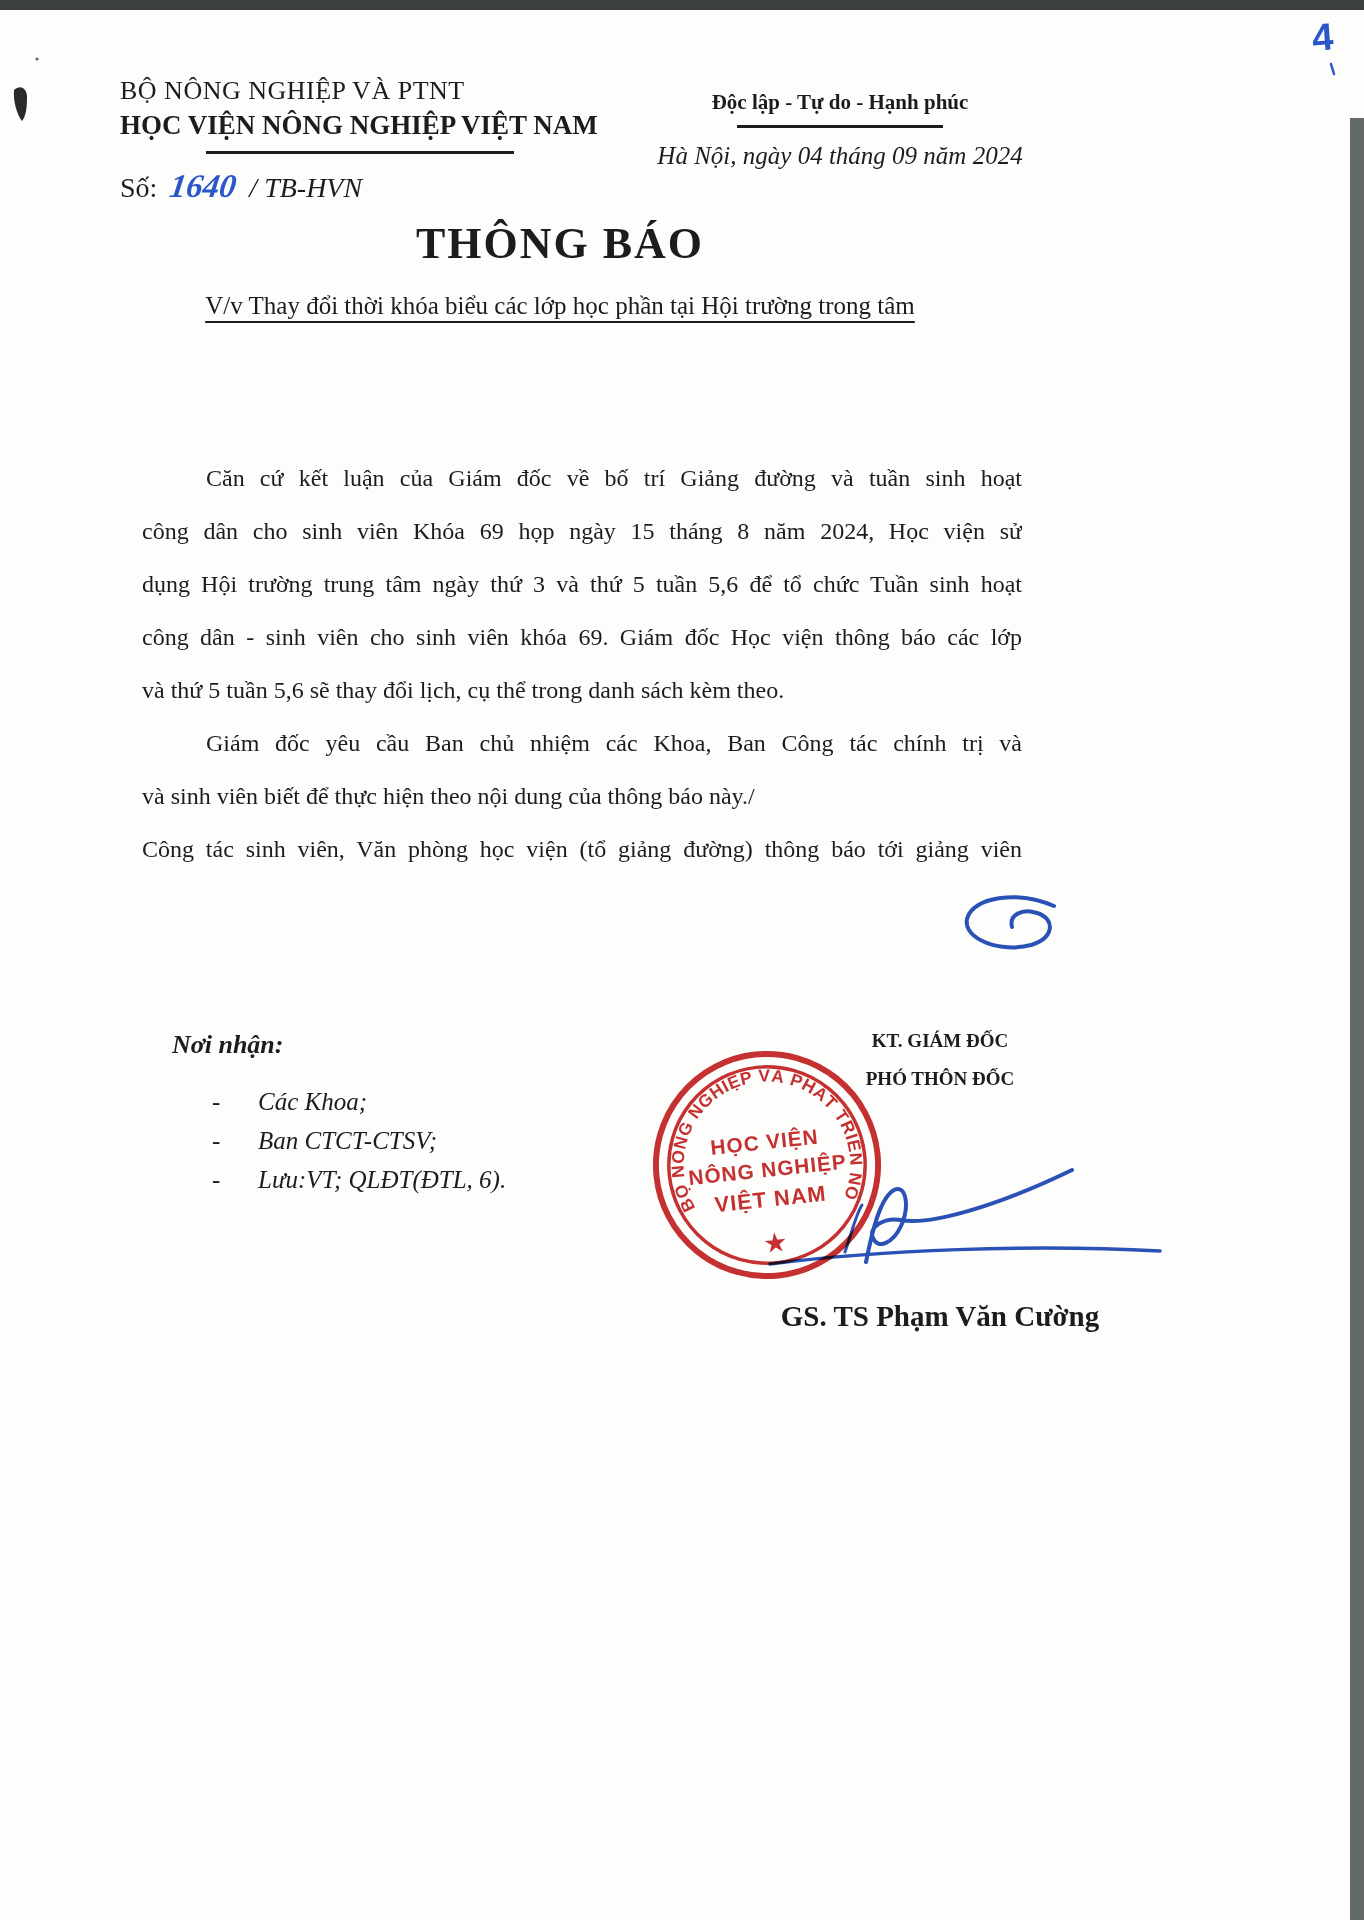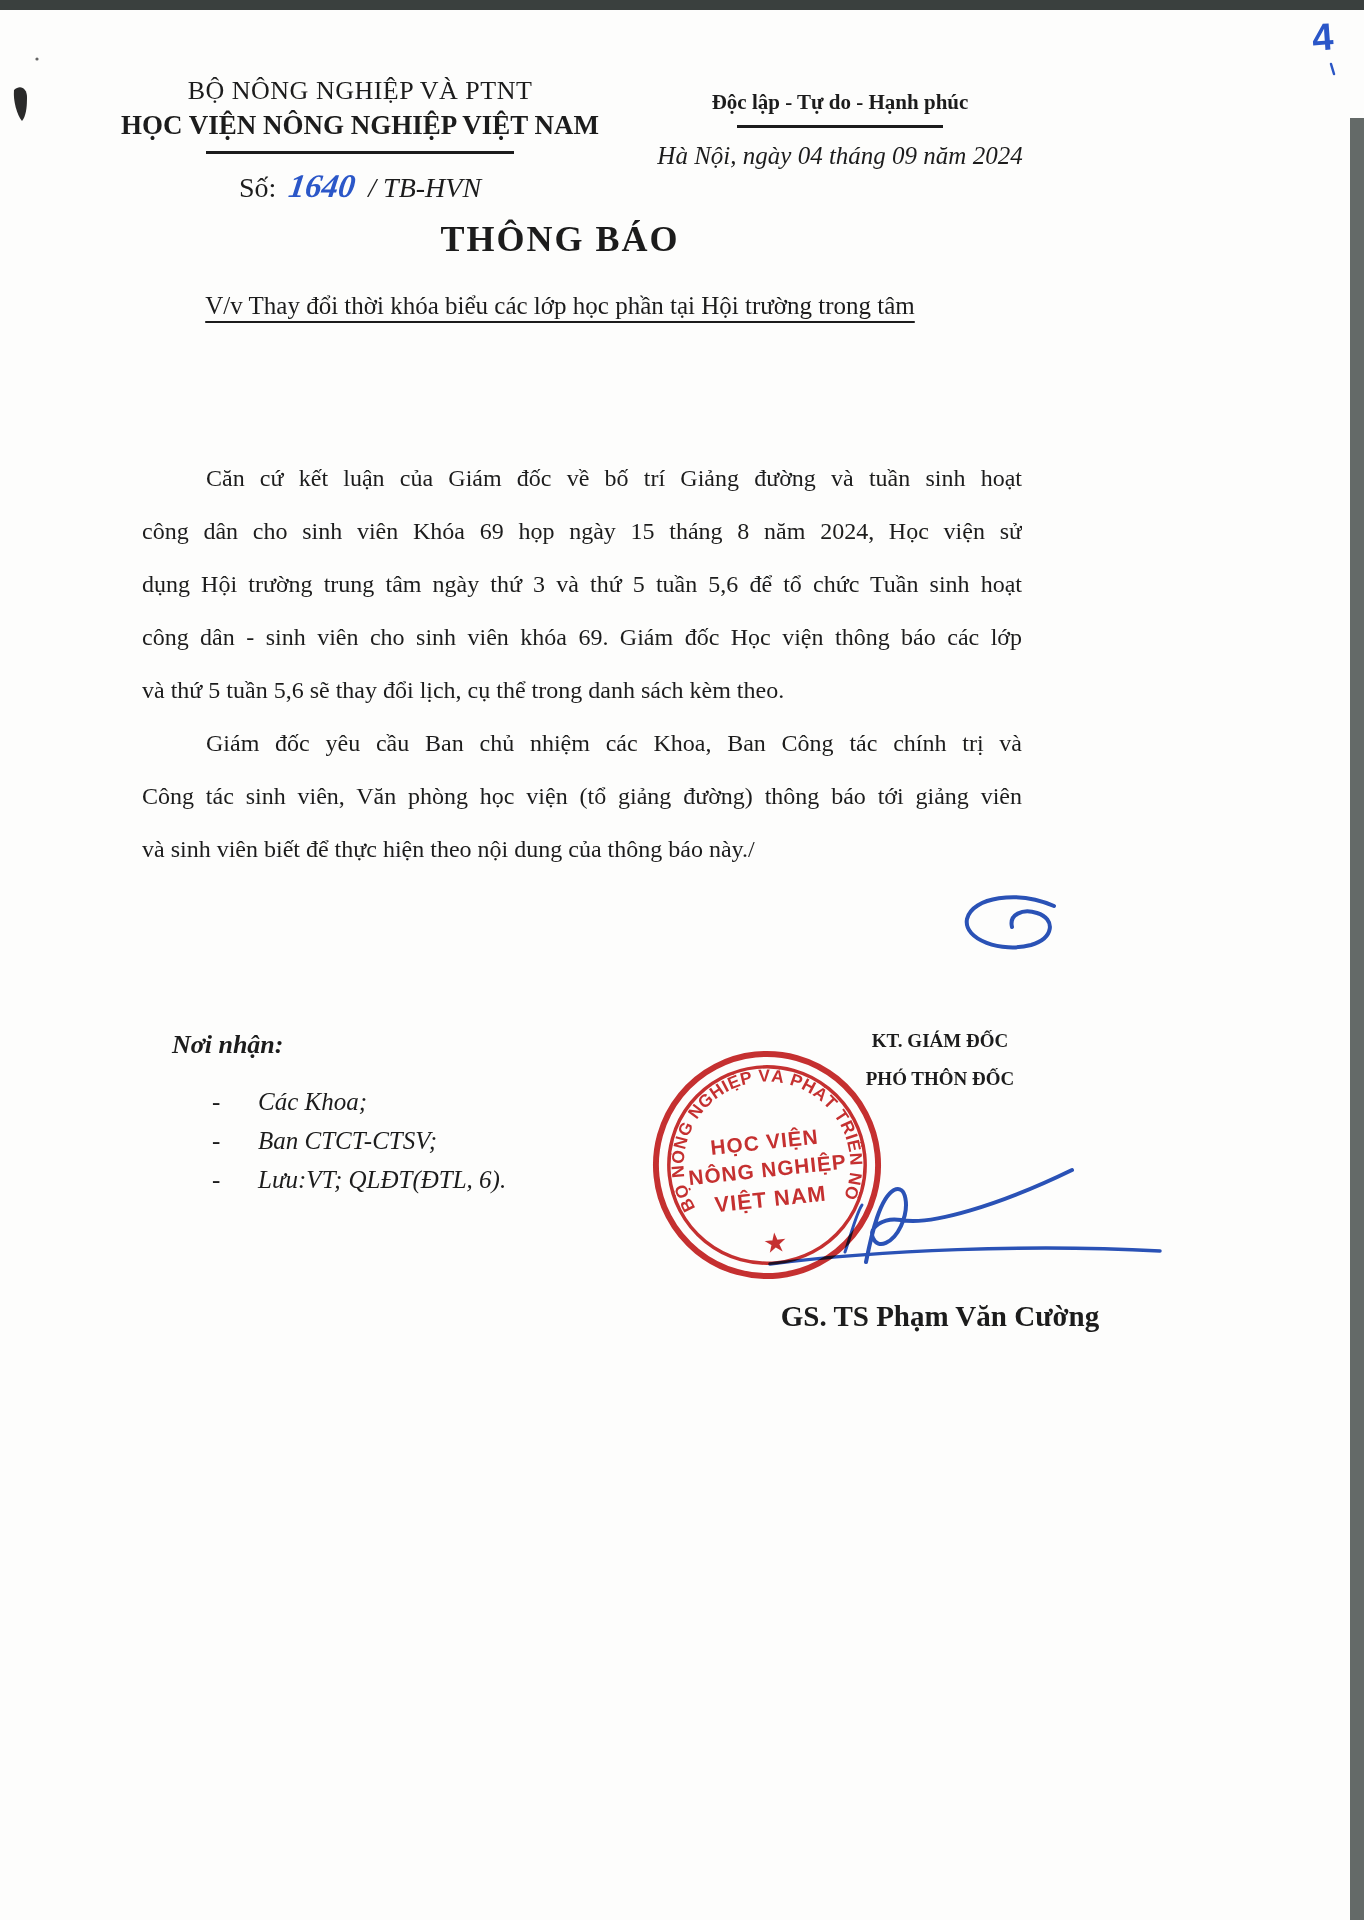--- a/index.html
+++ b/index.html
@@ -7,34 +7,34 @@
     position:relative;width:1364px;height:1920px;background:#fdfdfc;
     font-family:"Liberation Serif","DejaVu Serif",serif;color:#1c1c1c;overflow:hidden;
   }
   .edge-top{position:absolute;left:0;top:0;width:1364px;height:10px;background:#3a403e;}
   .edge-right{position:absolute;right:0;top:118px;width:14px;height:1802px;background:#646a68;}
   .corner-number{
     position:absolute;left:1312px;top:16px;font-family:"Liberation Sans",sans-serif;
     font-size:38px;color:#2b57c8;transform:rotate(-4deg);font-weight:bold;
   }
   
-  .hdr-left{position:absolute;left:120px;top:76px;width:480px;text-align:center;}
+  .hdr-left{position:absolute;left:120px;top:76px;width:480px;}
   .hdr-left .l1{font-size:26px;letter-spacing:.5px;}
   .hdr-left .l2{font-size:27px;font-weight:bold;margin-top:4px;}
   .hdr-left .rule{width:308px;height:0;border-bottom:3px solid #1c1c1c;margin:10px auto 0;}
   .so-line{margin-top:14px;font-size:28px;}
   .so-hand{color:#2b57c8;font-style:italic;font-weight:bold;font-size:33px;transform:skewX(-8deg);display:inline-block;padding:0 6px;}
   .so-suffix{font-style:italic;}
   .hdr-right{position:absolute;left:580px;top:68px;width:520px;text-align:center;}
   .hdr-right .l1{font-size:27px;font-weight:bold;}
   .hdr-right .l2{font-size:21px;font-weight:bold;margin-top:22px;}
   .hdr-right .rule{width:206px;height:0;border-bottom:3px solid #1c1c1c;margin:10px auto 0;}
   .dateline{margin-top:14px;font-size:25px;font-style:italic;}
   
-  .doc-title{position:absolute;left:140px;top:218px;width:840px;text-align:center;font-size:36px;font-weight:bold;letter-spacing:2px;}
+  .doc-title{position:absolute;left:140px;top:218px;width:840px;text-align:center;font-size:44px;font-weight:bold;letter-spacing:2px;}
   .doc-subtitle{position:absolute;left:140px;top:292px;width:840px;text-align:center;font-size:25px;}
   .doc-subtitle span{text-decoration:underline;text-decoration-thickness:2px;text-underline-offset:7px;}
   
   .body-block{position:absolute;left:142px;top:452px;width:880px;font-size:24px;font-family:Liberation Serif, serif;}
   .ln{height:53px;line-height:53px;text-align:justify;text-align-last:justify;overflow:hidden;}
   .ln.first{text-indent:64px;}
   .ln.last{text-align-last:left;}
   
   .recipients{position:absolute;left:172px;top:1030px;width:460px;font-size:25px;font-style:italic;}
   .recip-label{font-weight:bold;font-size:26px;}
@@ -82,22 +82,22 @@
     <span>V/v Thay đổi thời khóa biểu các lớp học phần tại Hội trường trong tâm</span>
   </div>
 
   <div class="body-block">
     <div class="ln first">Căn cứ kết luận của Giám đốc về bố trí Giảng đường và tuần sinh hoạt</div>
     <div class="ln">công dân cho sinh viên Khóa 69 họp ngày 15 tháng 8 năm 2024, Học viện sử</div>
     <div class="ln">dụng Hội trường trung tâm ngày thứ 3 và thứ 5 tuần 5,6 để tổ chức Tuần sinh hoạt</div>
     <div class="ln">công dân - sinh viên cho sinh viên khóa 69. Giám đốc Học viện thông báo các lớp</div>
     <div class="ln last">và thứ 5 tuần 5,6 sẽ thay đổi lịch, cụ thể trong danh sách kèm theo.</div>
     <div class="ln first">Giám đốc yêu cầu Ban chủ nhiệm các Khoa, Ban Công tác chính trị và</div>
+    <div class="ln last">và sinh viên biết để thực hiện theo nội dung của thông báo này./</div>
     <div class="ln">Công tác sinh viên, Văn phòng học viện (tổ giảng đường) thông báo tới giảng viên</div>
-    <div class="ln last">và sinh viên biết để thực hiện theo nội dung của thông báo này./</div>
   </div>
 
   <div class="recipients">
     <div class="recip-label">Nơi nhận:</div>
     <div class="recip-list">
       <div class="recip-row">
         <span class="dash">-</span>
         <span>Các Khoa;</span>
       </div>
       <div class="recip-row">

